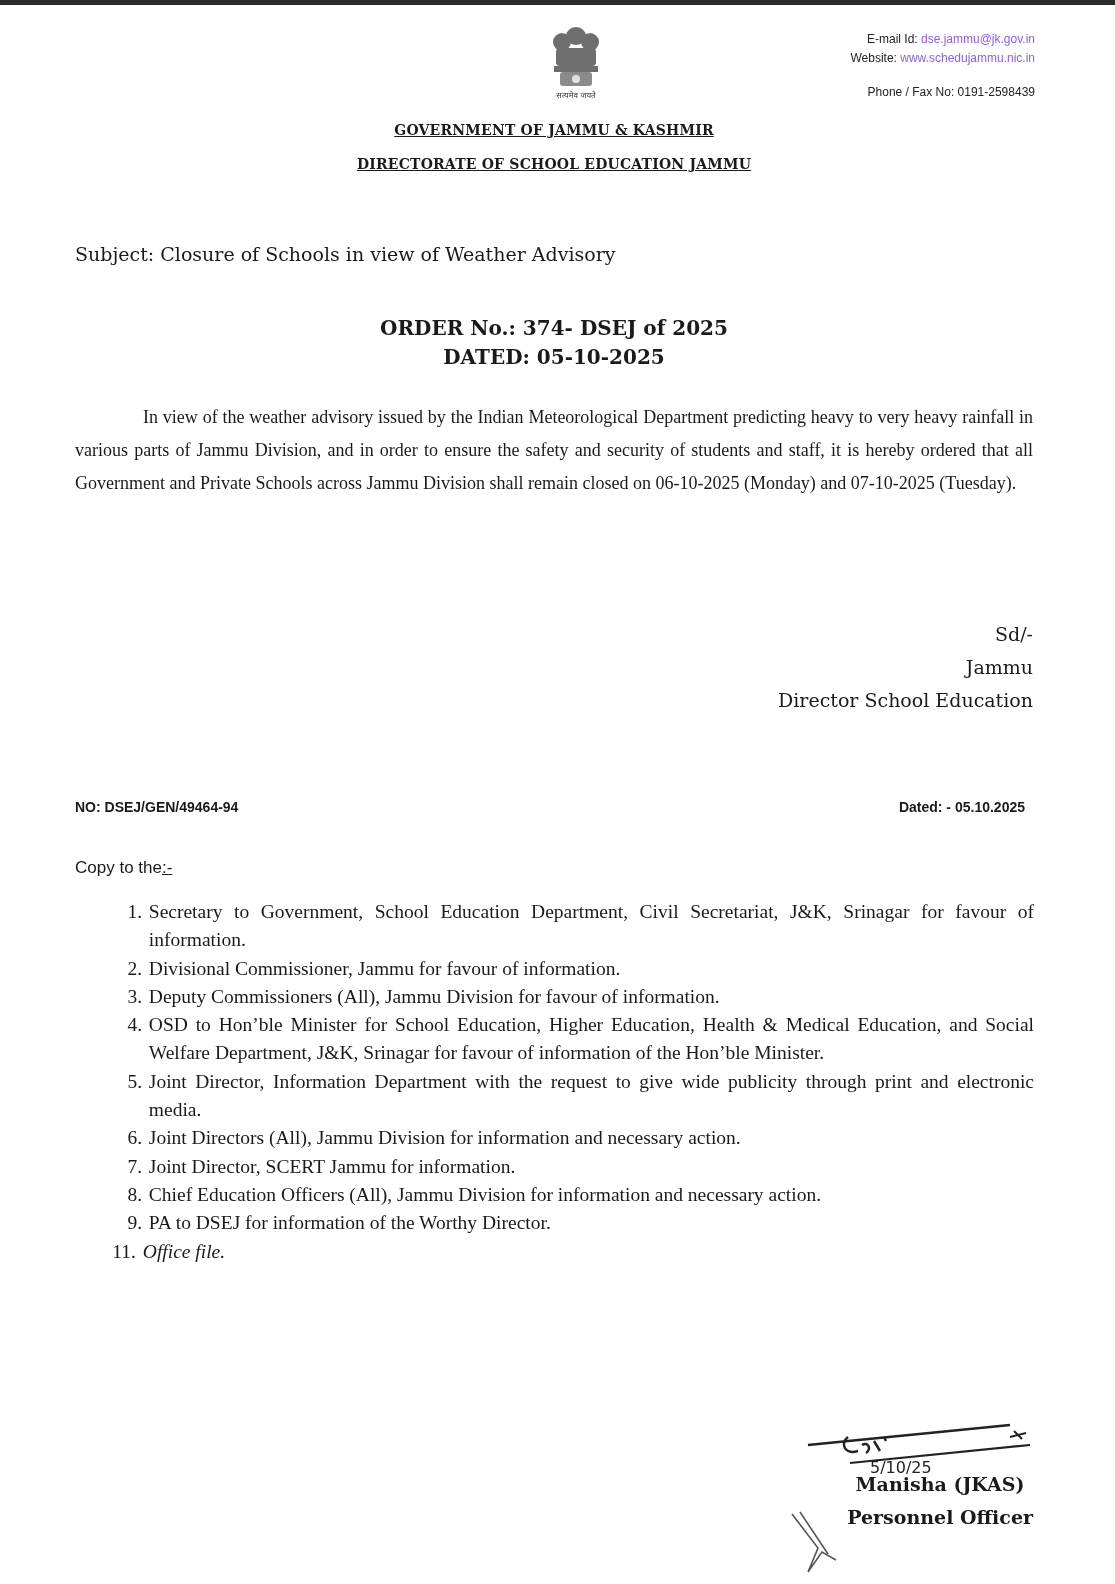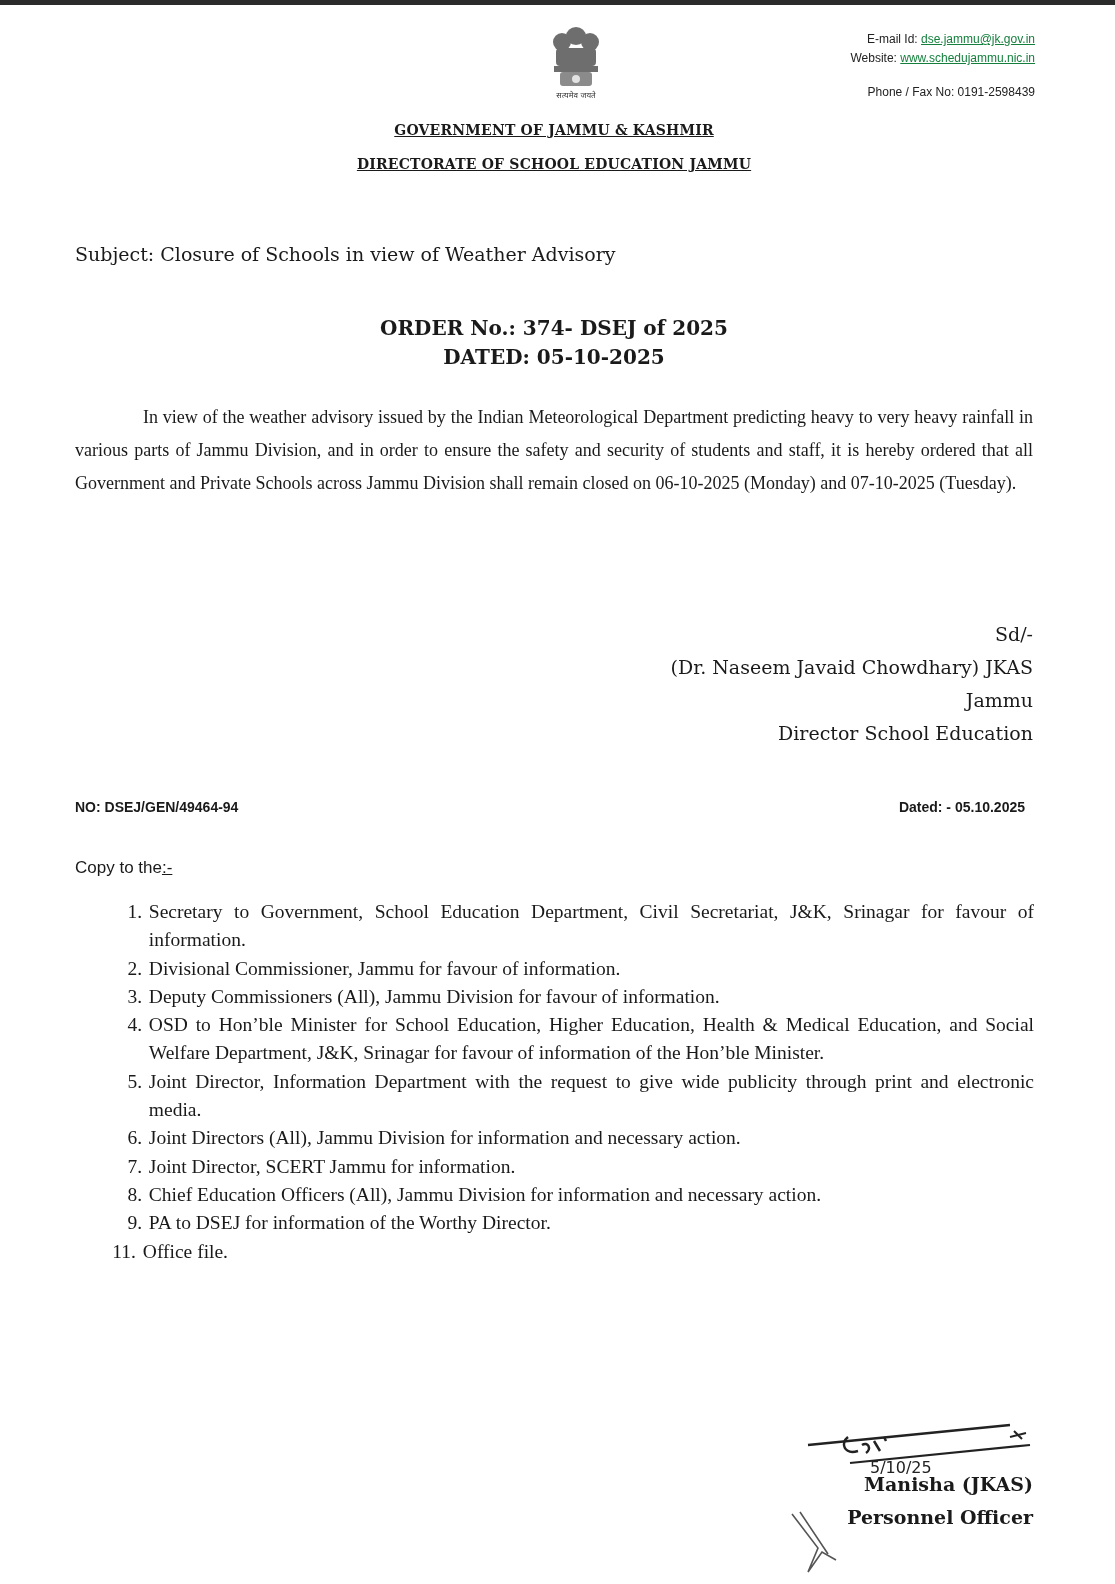--- a/index.html
+++ b/index.html
@@ -5,21 +5,21 @@
   html, body { margin: 0; padding: 0; }
   body {
     width: 1115px; height: 1584px; background: #ffffff; position: relative; overflow: hidden;
     font-family: "DejaVu Serif", serif; color: #1a1a1a;
   }
   .topbar { position: absolute; left: 0; top: 0; width: 1115px; height: 5px; background: #2b2b2b; }
   .emblem { position: absolute; left: 540px; top: 22px; width: 72px; height: 80px; }
   .emblem svg { width: 72px; height: 80px; }
   .contact { position: absolute; right: 80px; top: 30px; text-align: right;
     font-family: "Liberation Sans", sans-serif; font-size: 12px; line-height: 19px; color: #222; }
-  .contact a { color: #15803d; text-decoration: underline; }
+  .contact a { color: #8b5cf6; }
   .contact .phone { margin-top: 15px; }
   .heading { position: absolute; left: 0; width: 1108px; text-align: center; font-weight: bold;
     font-family: "DejaVu Serif", serif; font-size: 14px; text-decoration: underline; letter-spacing: 0.2px; }
   .h1 { top: 122px; }
   .h2 { top: 156px; }
   .subject { position: absolute; left: 75px; top: 243px; font-size: 19px; }
   .order { position: absolute; left: 0; width: 1108px; text-align: center; font-weight: bold; font-size: 20px; }
   .o1 { top: 316px; }
   .o2 { top: 345px; }
   .body-para { position: absolute; left: 75px; top: 401px; width: 958px; font-size: 18px;
@@ -29,21 +29,21 @@
     font-weight: bold; font-size: 14px; display: flex; justify-content: space-between; }
   .copyto { position: absolute; left: 75px; top: 858px; font-family: "Liberation Sans", sans-serif; font-size: 17px; }
   .copyto .u { text-decoration: underline; }
   .list { position: absolute; left: 100px; top: 898px; width: 934px; font-family: "Liberation Serif", serif;
     font-size: 19.5px; line-height: 28.3px; }
   .li { display: flex; }
   .li .num { width: 42px; text-align: right; padding-right: 0; flex: none; }
   .li .num.wide { width: 36px; }
   .li .txt { flex: 1; text-align: justify; text-align-last: left; padding-left: 0; }
   .signature { position: absolute; left: 800px; top: 1415px; width: 240px; height: 60px; }
-  .officer { position: absolute; right: 82px; top: 1468px; text-align: right; font-weight: bold; font-size: 19px; line-height: 33px; }
+  .officer { position: absolute; right: 82px; top: 1468px; text-align: center; font-weight: bold; font-size: 19px; line-height: 33px; }
   .initials { position: absolute; left: 788px; top: 1508px; width: 60px; height: 70px; }
 </style>
 </head>
 <body>
 
 <div class="topbar"></div>
 
 <div class="emblem">
   <svg viewBox="0 0 72 80">
     <g fill="#555" opacity="0.85">
@@ -76,21 +76,20 @@
 
 <div class="subject">Subject: Closure of Schools in view of Weather Advisory</div>
 
 <div class="order o1">ORDER No.: 374- DSEJ of 2025</div>
 <div class="order o2">DATED: 05-10-2025</div>
 
 <div class="body-para">In view of the weather advisory issued by the Indian Meteorological Department predicting heavy to very heavy rainfall in various parts of Jammu Division, and in order to ensure the safety and security of students and staff, it is hereby ordered that all Government and Private Schools across Jammu Division shall remain closed on 06-10-2025 (Monday) and 07-10-2025 (Tuesday).</div>
 
 <div class="sig">
   <div>Sd/-</div>
-  <div>(Dr. Naseem Javaid Chowdhary) JKAS</div>
   <div>Jammu</div>
   <div>Director School Education</div>
 </div>
 
 <div class="refline">
   <span>NO: DSEJ/GEN/49464-94</span>
   <span>Dated: - 05.10.2025</span>
 </div>
 
 <div class="copyto">
@@ -129,21 +128,21 @@
     <div class="li">
       <span class="num">8.</span>
       <span class="txt" style="padding-left: 0.35em;">Chief Education Officers (All), Jammu Division for information and necessary action.</span>
     </div>
     <div class="li">
       <span class="num">9.</span>
       <span class="txt" style="padding-left: 0.35em;">PA to DSEJ for information of the Worthy Director.</span>
     </div>
     <div class="li">
       <span class="num wide">11.</span>
-      <span class="txt" style="padding-left: 0.35em;">Office file.</span>
+      <span class="txt" style="padding-left: 0.35em; font-style: italic;">Office file.</span>
     </div>
   </div>
 
 <svg class="signature" viewBox="0 0 240 60">
   <path d="M8 30 L210 10" stroke="#222" stroke-width="2.5" fill="none"></path>
   <path d="M48 22 C40 28 44 40 58 36 M62 30 c6 -4 10 4 4 8 M74 26 l6 10 M84 22 l2 4" stroke="#222" stroke-width="2.5" fill="none"></path>
   <path d="M50 48 L230 30" stroke="#222" stroke-width="2.2" fill="none"></path>
   <path d="M210 22 l16 -4 M214 16 l8 8" stroke="#222" stroke-width="2" fill="none"></path>
   <text x="70" y="58" font-size="16" fill="#222" font-family="DejaVu Sans, sans-serif">5/10/25</text>
 </svg>

